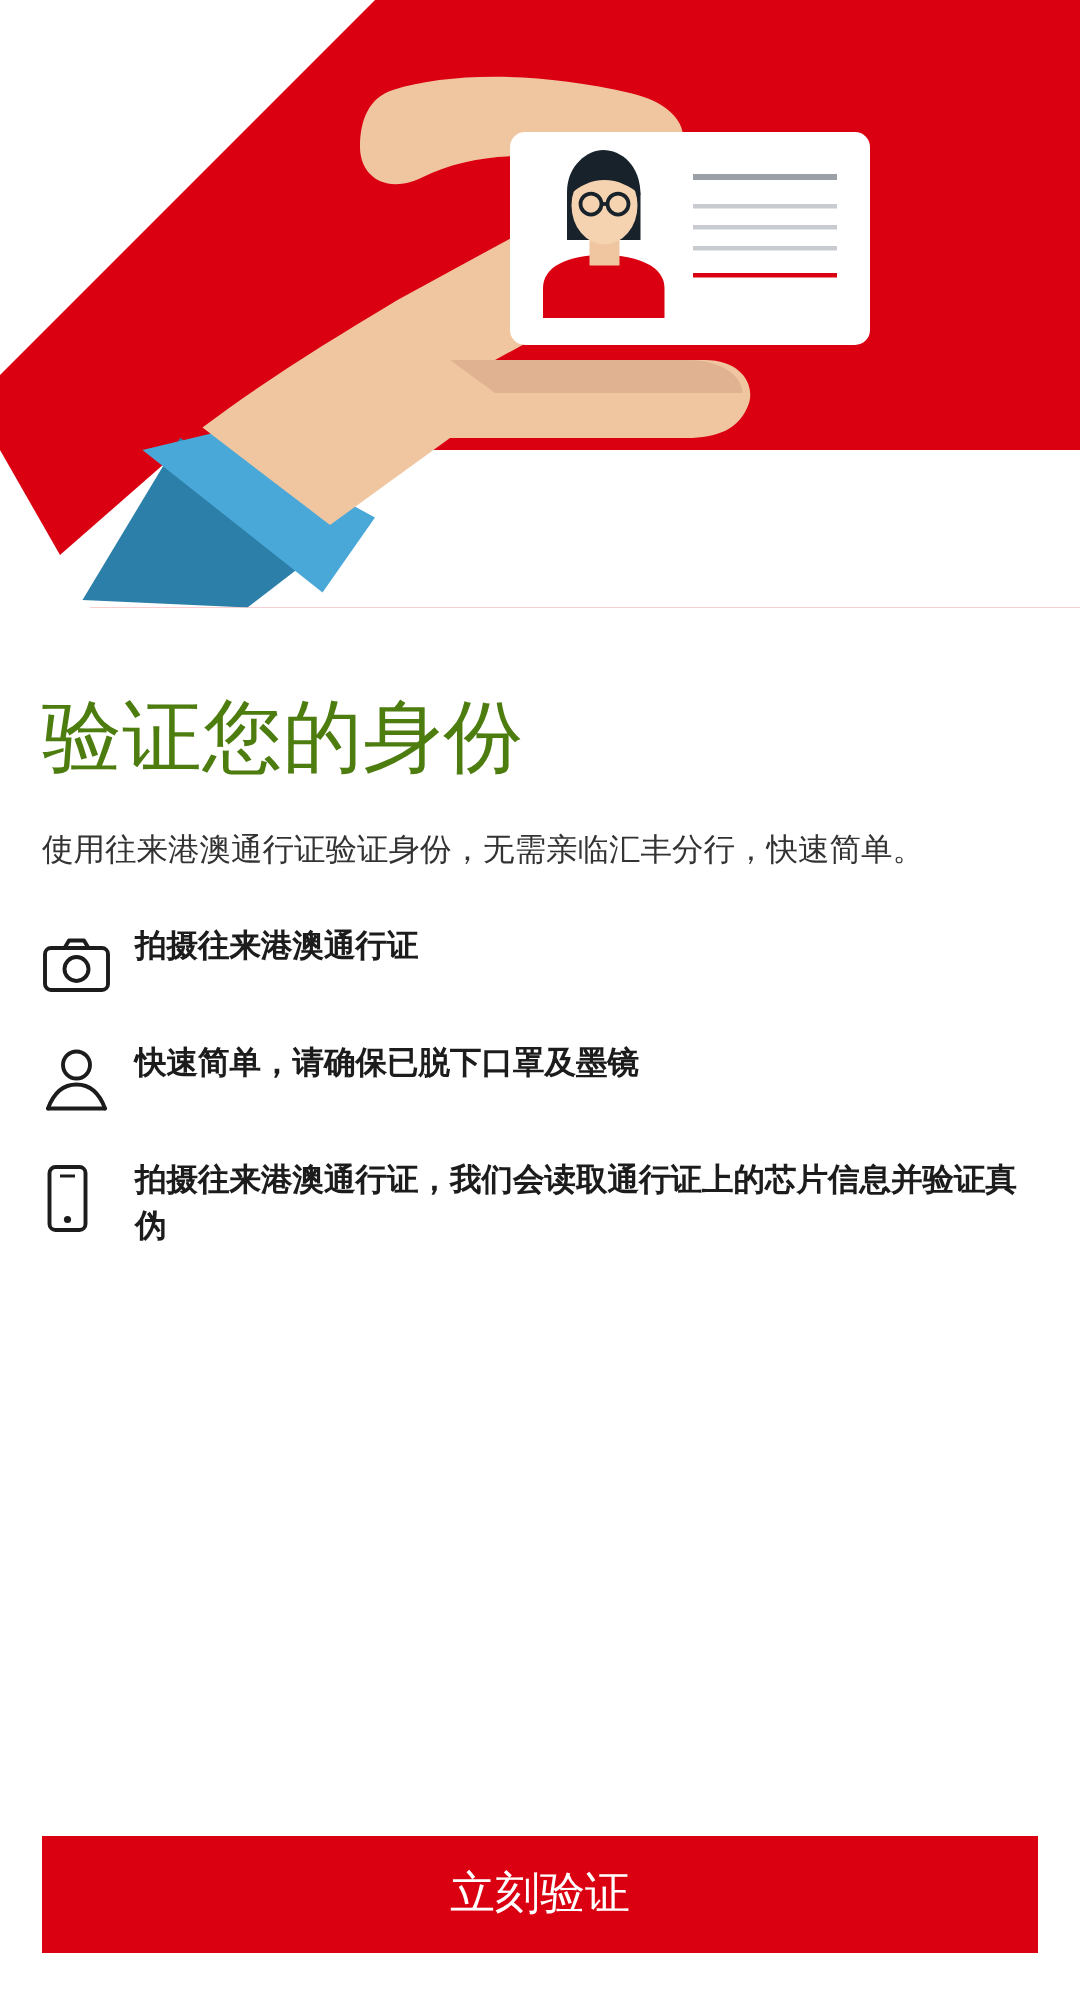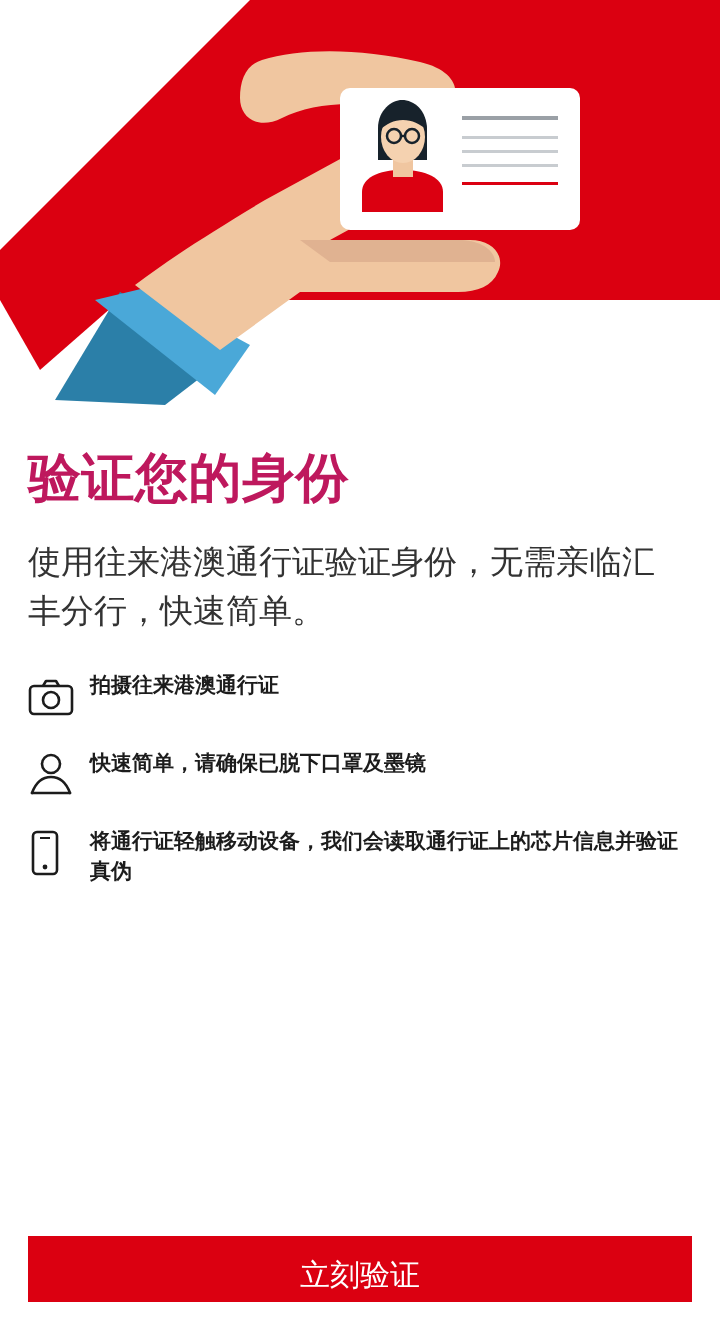--- a/index.html
+++ b/index.html
@@ -40,27 +40,27 @@
   }
 
   
   .content {
     padding: 0 28px;
     flex: 1 1 auto;
   }
   .title {
     font-size: 53px;
     line-height: 1.15;
-    font-weight: 700;
-    color: #be185d;
-    margin: 43px 0 0 0;
+    font-weight: 400;
+    color: #4d7c0f;
+    margin: 57px 0 0 0;
     letter-spacing: 0.5px;
   }
   .subtitle {
-    font-size: 33px;
+    font-size: 21px;
     line-height: 1.5;
     color: #333333;
     margin: 28px 0 0 0;
     max-width: 645px;
   }
 
   .steps {
     margin-top: 34px;
   }
   .step {
@@ -87,21 +87,21 @@
 
   
   .footer {
     flex: none;
     padding: 0;
   }
   .cta {
     display: block;
     width: 664px;
     margin: 0 28px 28px 28px;
-    height: 66px;
+    height: 78px;
     line-height: 78px;
     text-align: center;
     background: #db0011;
     color: #ffffff;
     font-size: 30px;
     border: none;
     font-family: "Liberation Sans", sans-serif;
     cursor: pointer;
     padding: 0;
   }
@@ -184,21 +184,21 @@
       </div>
 
       <div class="step">
         <span class="step-icon">
           <svg width="34" height="46" viewBox="0 0 34 46" xmlns="http://www.w3.org/2000/svg">
             <rect x="5" y="2" width="24" height="42" rx="4" fill="none" stroke="#1c1c1c" stroke-width="2.6"></rect>
             <circle cx="17" cy="37" r="2.4" fill="#1c1c1c"></circle>
             <line x1="12" y1="8" x2="22" y2="8" stroke="#1c1c1c" stroke-width="2"></line>
           </svg>
         </span>
-        <span class="step-text">将通行证轻触移动设备，我们会读取通行证上的芯片信息并验证真伪</span>
+        <span class="step-text">拍摄往来港澳通行证，我们会读取通行证上的芯片信息并验证真伪</span>
       </div>
 
     </div>
   </div>
 
   <div class="footer">
     <button class="cta">立刻验证</button>
   </div>
 
 </div>

